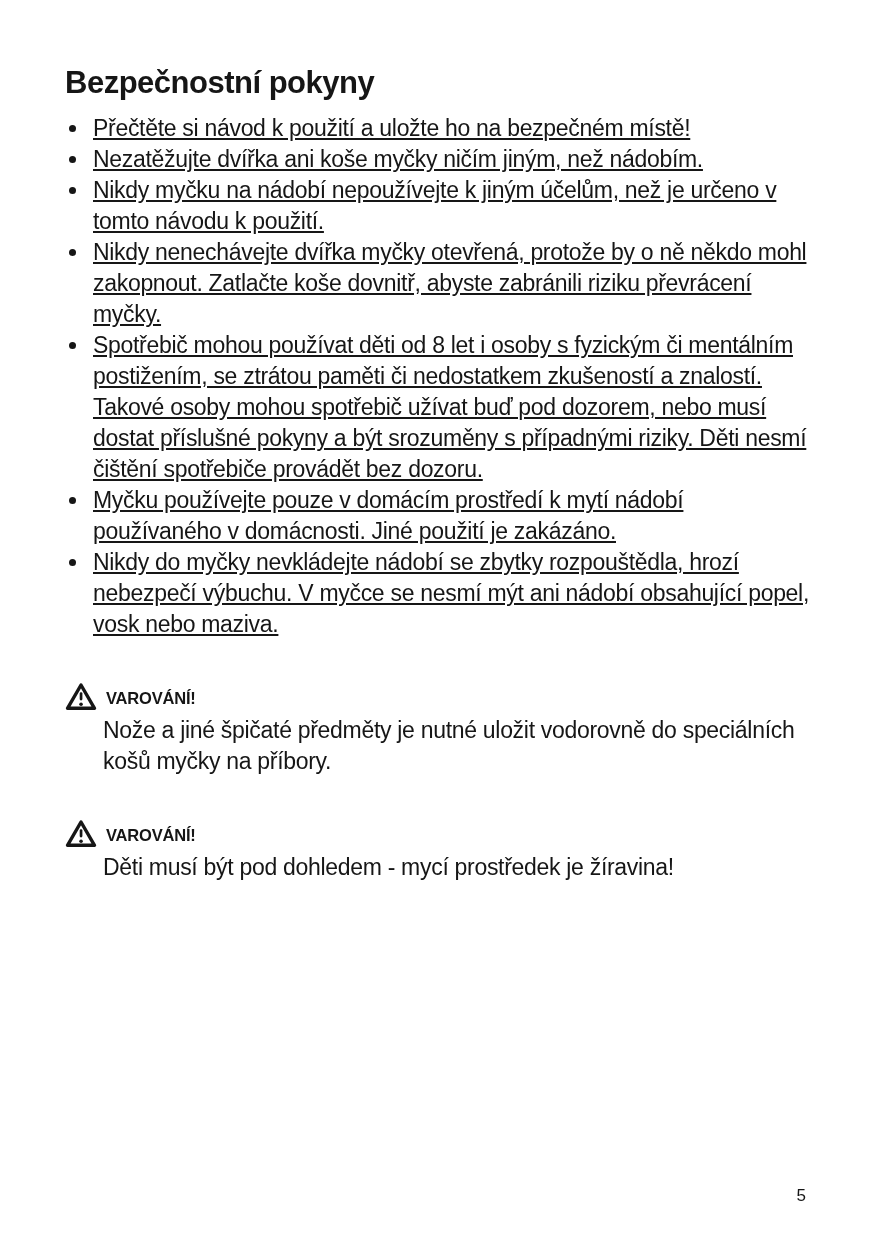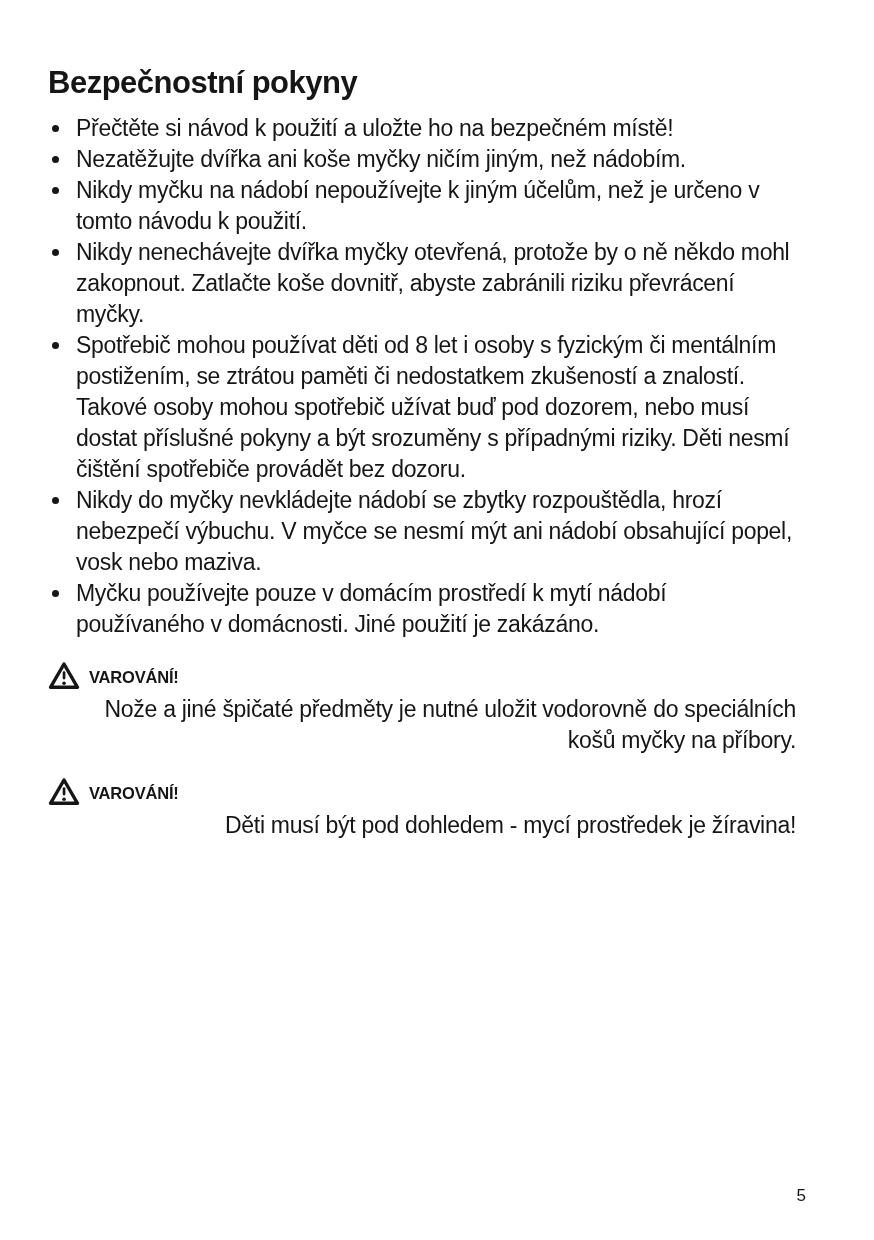--- a/index.html
+++ b/index.html
@@ -6,55 +6,55 @@
   html, body { width: 874px; height: 1240px; }
   body {
     background: #ffffff;
     color: #161616;
     font-family: "Liberation Sans", "DejaVu Sans", sans-serif;
     position: relative;
     overflow: hidden;
   }
   .page {
     position: absolute;
-    left: 48px;
+    left: 65px;
     top: 63px;
     width: 748px;
   }
   .doc-title {
     font-size: 31px;
     font-weight: bold;
     letter-spacing: -0.5px;
     line-height: 40px;
     margin-bottom: 10px;
   }
   ul.safety-list {
     list-style: none;
     width: 748px;
+    text-decoration: underline;
   }
   ul.safety-list li {
     position: relative;
     padding-left: 28px;
     font-size: 23px;
     line-height: 31px;
     letter-spacing: -0.3px;
   }
   ul.safety-list li::before {
     content: "";
     position: absolute;
     left: 4px;
     top: 12px;
     width: 7px;
     height: 7px;
     border-radius: 50%;
     background: #161616;
   }
   .warning {
-    margin-top: 21px;
-    text-align: right;
+    margin-top: 42px;
   }
   .warning-header {
     display: flex;
     align-items: center;
     gap: 9px;
     height: 30px;
   }
   .warning-icon {
     width: 32px;
     height: 30px;
@@ -87,22 +87,22 @@
 <div class="page">
 
   <h1 class="doc-title">Bezpečnostní pokyny</h1>
 
   <ul class="safety-list">
     <li>Přečtěte si návod k použití a uložte ho na bezpečném místě!</li>
     <li>Nezatěžujte dvířka ani koše myčky ničím jiným, než nádobím.</li>
     <li>Nikdy myčku na nádobí nepoužívejte k jiným účelům, než je určeno v tomto návodu k použití.</li>
     <li>Nikdy nenechávejte dvířka myčky otevřená, protože by o ně někdo mohl zakopnout. Zatlačte koše dovnitř, abyste zabránili riziku převrácení myčky.</li>
     <li>Spotřebič mohou používat děti od 8 let i osoby s fyzickým či mentálním postižením, se ztrátou paměti či nedostatkem zkušeností a znalostí. Takové osoby mohou spotřebič užívat buď pod dozorem, nebo musí dostat příslušné pokyny a být srozuměny s případnými riziky. Děti nesmí čištění spotřebiče provádět bez dozoru.</li>
+    <li>Myčku používejte pouze v domácím prostředí k mytí nádobí používaného v domácnosti. Jiné použití je zakázáno.</li>
     <li>Nikdy do myčky nevkládejte nádobí se zbytky rozpouštědla, hrozí nebezpečí výbuchu. V myčce se nesmí mýt ani nádobí obsahující popel, vosk nebo maziva.</li>
-    <li>Myčku používejte pouze v domácím prostředí k mytí nádobí používaného v domácnosti. Jiné použití je zakázáno.</li>
   </ul>
 
   <div class="warning">
     <div class="warning-header">
       <span class="warning-icon">
         <svg width="32" height="30" viewBox="0 0 32 30">
           <path d="M16 3 L29.5 26.3 L2.5 26.3 Z" fill="none" stroke="#161616" stroke-width="3.4" stroke-linejoin="round"></path>
           <rect x="14.7" y="10.2" width="2.7" height="8.2" rx="1.3" fill="#161616"></rect>
           <circle cx="16.05" cy="22.3" r="1.8" fill="#161616"></circle>
         </svg>

